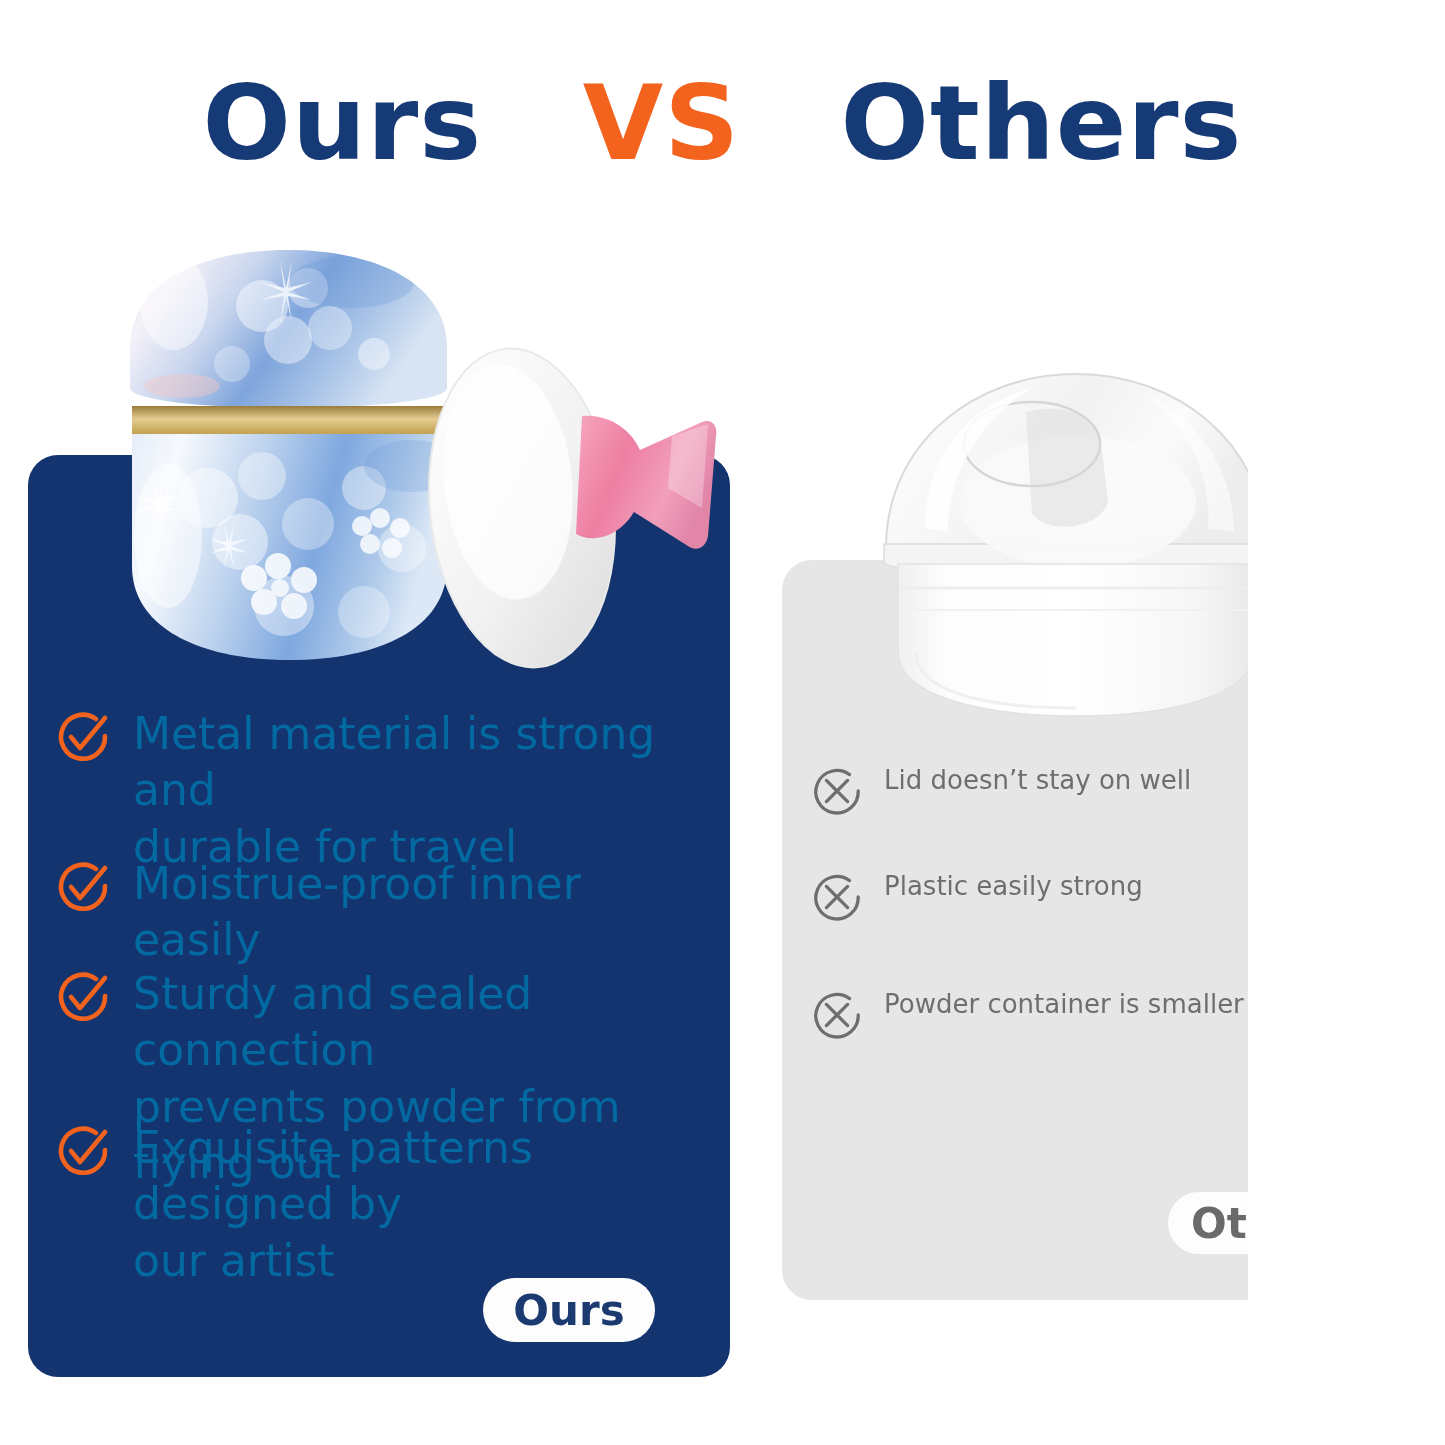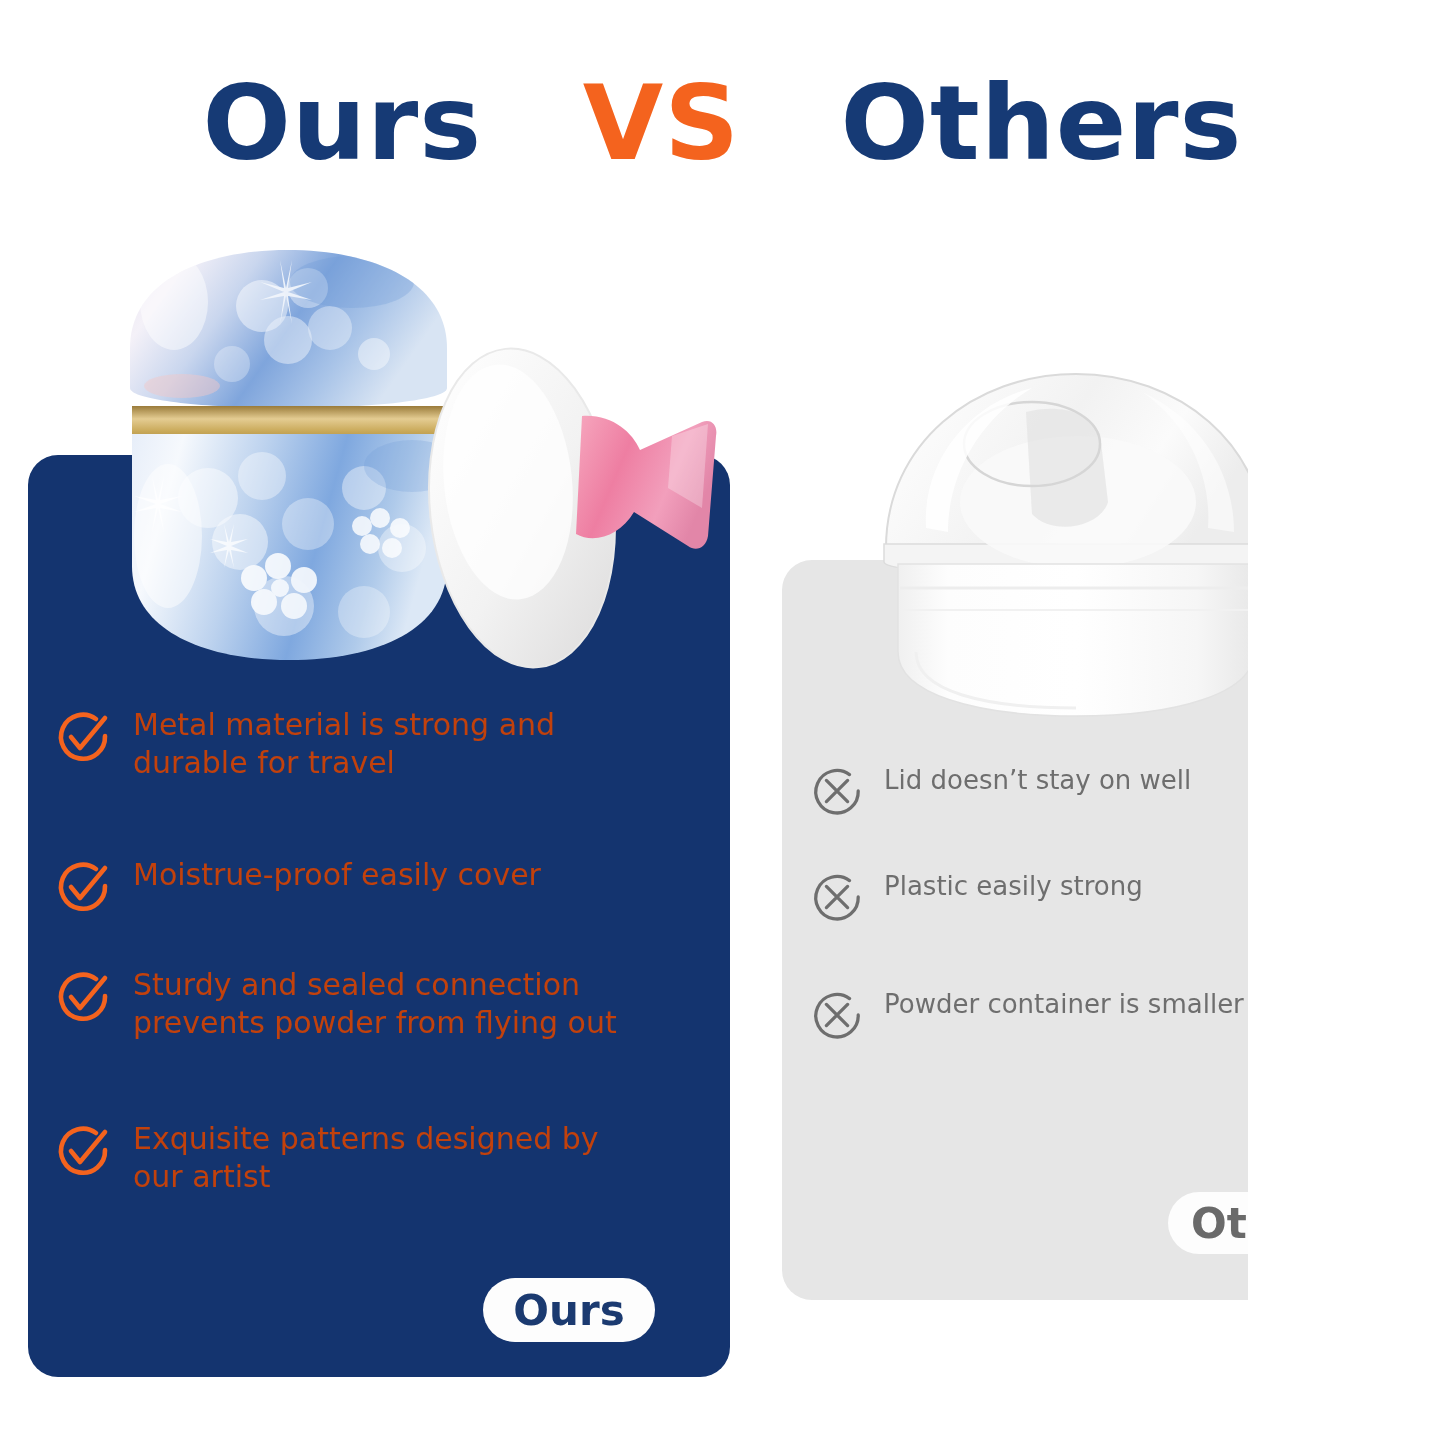--- a/index.html
+++ b/index.html
@@ -82,22 +82,22 @@
   .feature-text {
     font-family: "DejaVu Sans", sans-serif;
     font-weight: normal;
     line-height: 1.28;
     white-space: pre-line;
   }
 
   
   #ours-list .feature-item { left: 55px; width: 650px; }
   #ours-list .feature-text {
-    color: #c2410c;
-    font-size: 30px;
+    color: #0369a1;
+    font-size: 44px;
   }
   #ours-list .feature-icon { margin-top: 2px; }
   #ours-item-0 { top: 706px; }
   #ours-item-1 { top: 856px; }
   #ours-item-2 { top: 966px; }
   #ours-item-3 { top: 1120px; }
 
   
   #others-list .feature-item { left: 810px; width: 600px; }
   #others-list .feature-text {
@@ -315,21 +315,21 @@
 durable for travel</span>
     </div>
 
     <div class="feature-item" id="ours-item-1">
       <span class="feature-icon">
         <svg viewBox="0 0 56 56">
           <path d="M41 11 A22 22 0 1 0 50 28" fill="none" stroke="#F4631E" stroke-width="4.6" stroke-linecap="round"></path>
           <path d="M16 29 L25 40 L50 10" fill="none" stroke="#F4631E" stroke-width="4.6" stroke-linecap="round" stroke-linejoin="round"></path>
         </svg>
       </span>
-      <span class="feature-text">Moistrue-proof easily cover</span>
+      <span class="feature-text">Moistrue-proof inner easily</span>
     </div>
 
     <div class="feature-item" id="ours-item-2">
       <span class="feature-icon">
         <svg viewBox="0 0 56 56">
           <path d="M41 11 A22 22 0 1 0 50 28" fill="none" stroke="#F4631E" stroke-width="4.6" stroke-linecap="round"></path>
           <path d="M16 29 L25 40 L50 10" fill="none" stroke="#F4631E" stroke-width="4.6" stroke-linecap="round" stroke-linejoin="round"></path>
         </svg>
       </span>
       <span class="feature-text">Sturdy and sealed connection

